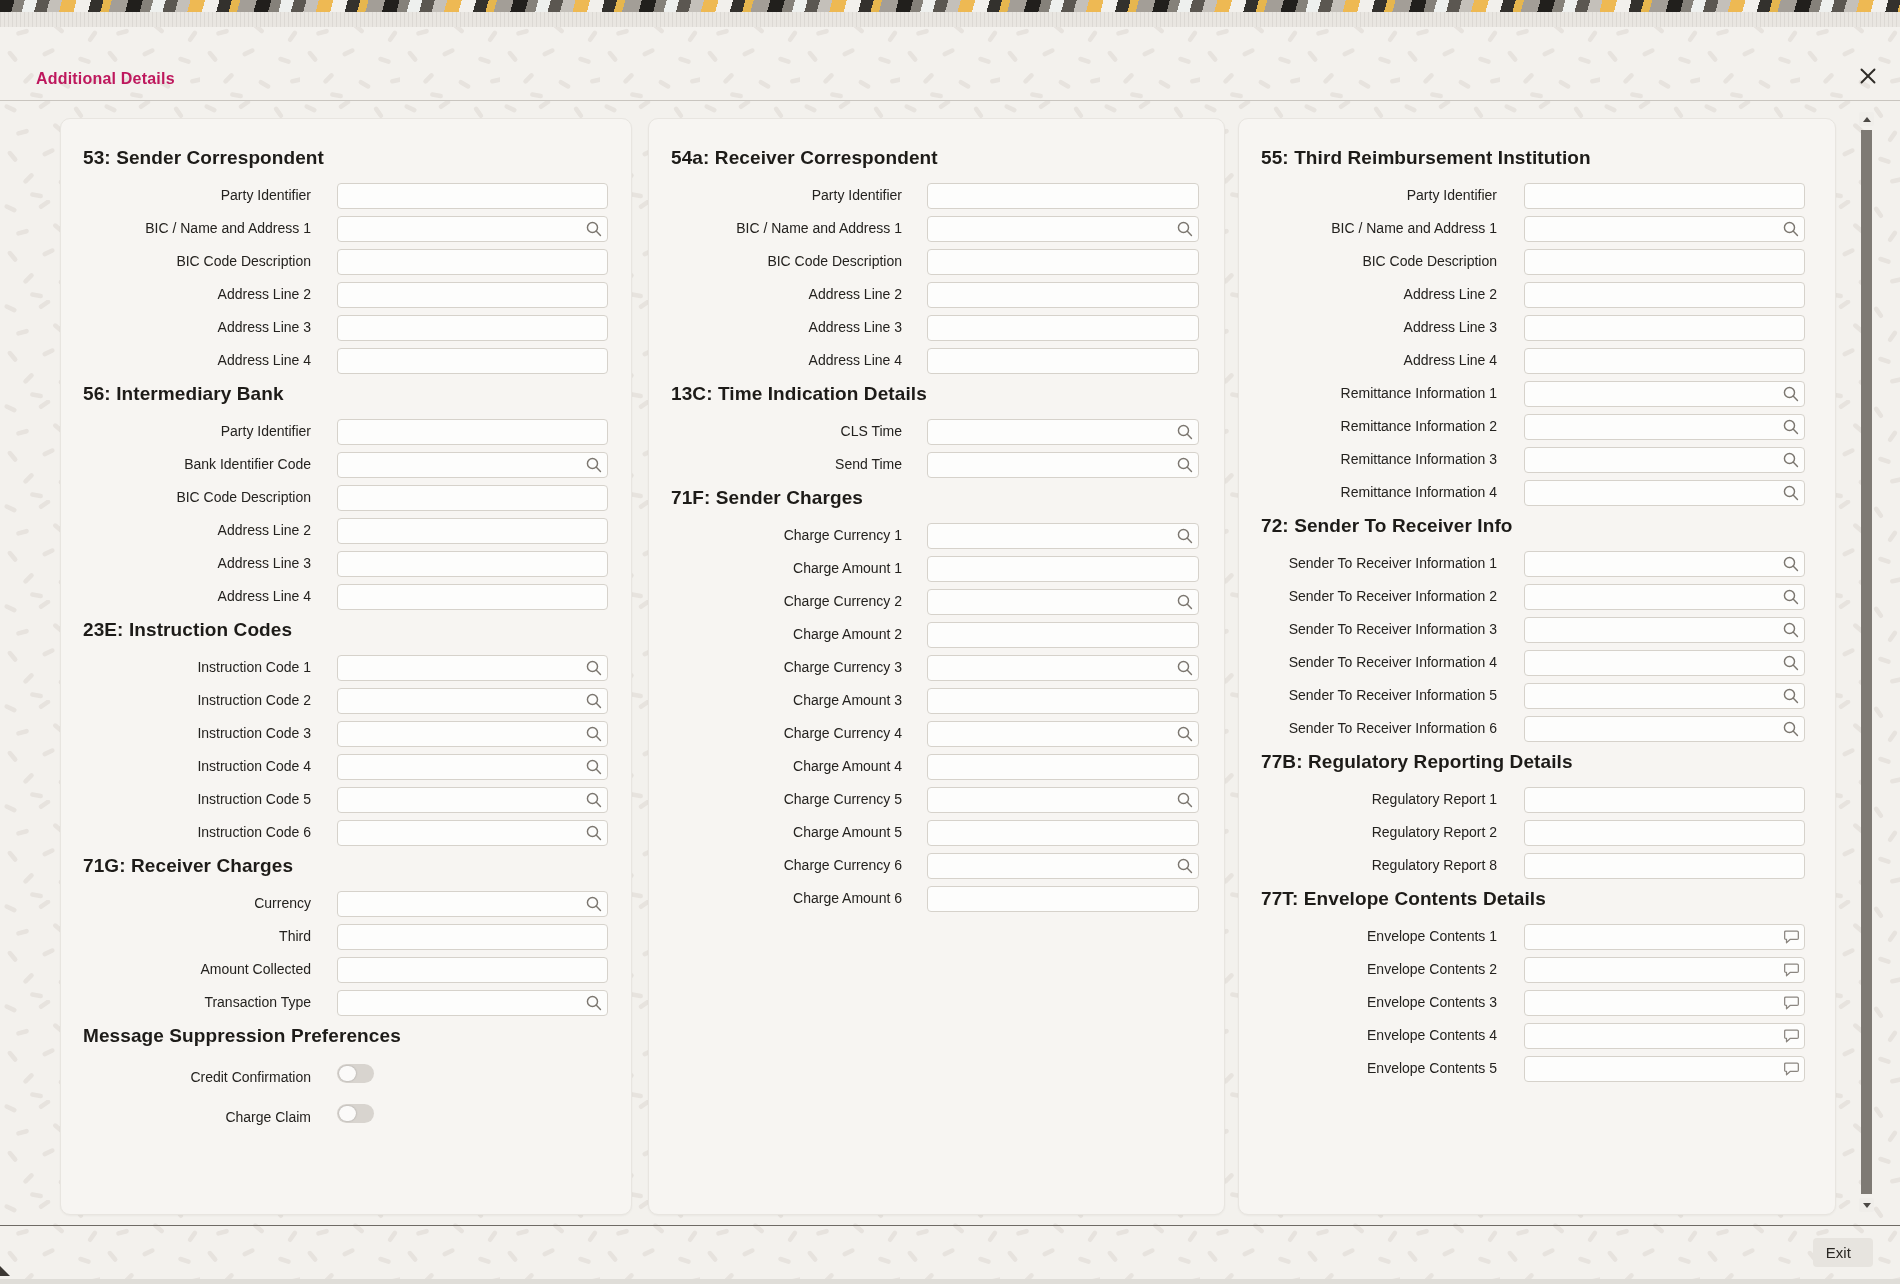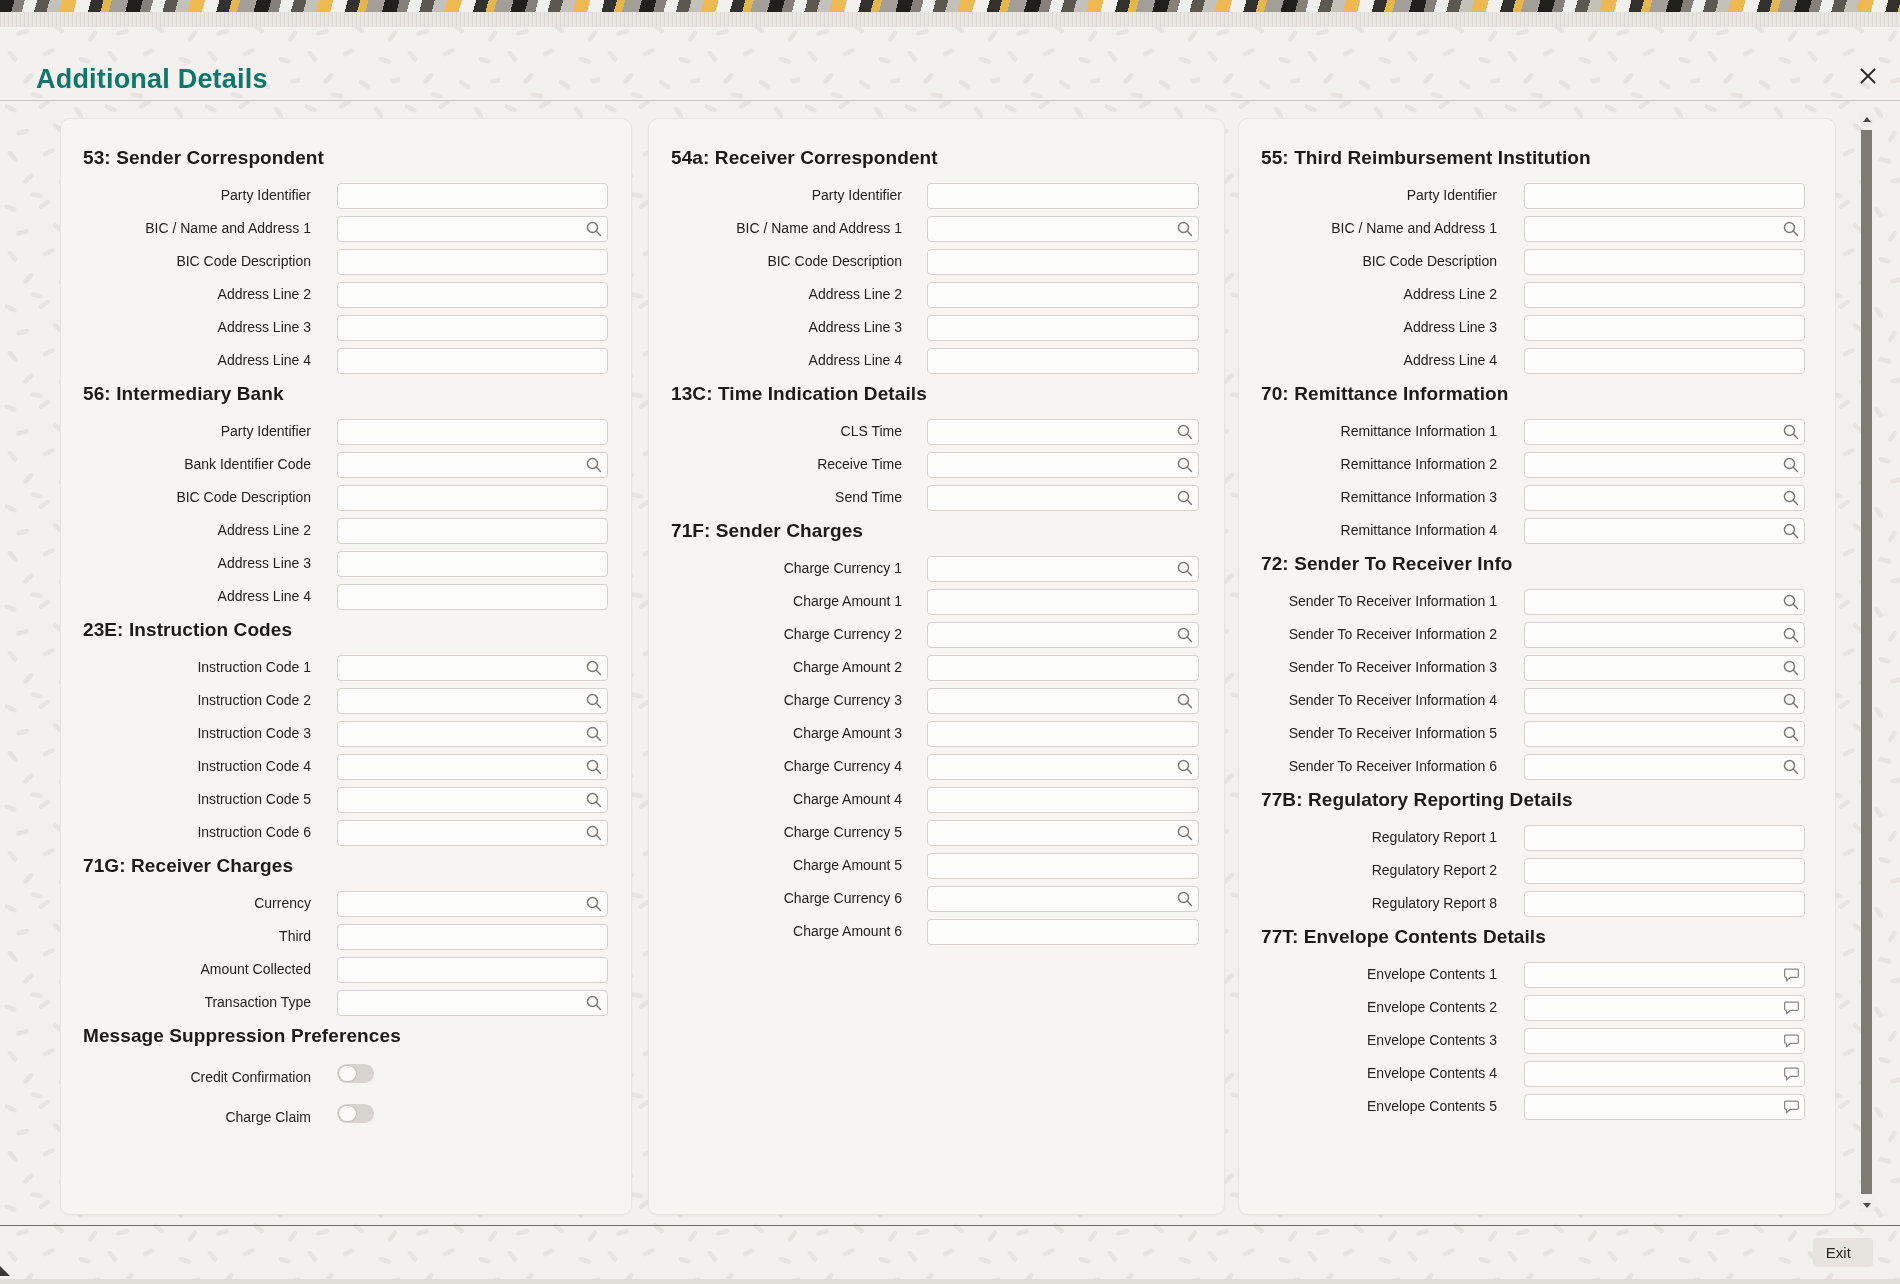--- a/index.html
+++ b/index.html
@@ -12,22 +12,22 @@
     background:repeating-linear-gradient(105deg,
       #211f1c 0 14px,#85817a 14px 24px,#eef0ee 24px 36px,#5b5751 36px 48px,
       #c4c0ba 48px 60px,#eeb953 60px 74px,#f2f0ec 74px 88px,#33312d 88px 100px,
       #e6b64e 100px 108px,#a39e97 108px 124px);}
   .sub-band{position:absolute;top:12px;left:0;right:0;height:15px;z-index:3;
     background:#e9e6e1;
     background-image:repeating-linear-gradient(90deg,rgba(110,105,98,.10) 0 1px,rgba(255,255,255,0) 1px 4px);}
 
   .dlg-header{position:absolute;top:27px;left:0;right:0;height:74px;z-index:2;
     border-bottom:1px solid #c9c5bf;}
-  .dlg-title{position:absolute;left:36px;bottom:5px;font-size:27px;font-weight:700;
-    color:#0f766e;letter-spacing:.2px;}
+  .dlg-title{position:absolute;left:36px;bottom:12px;font-size:16px;font-weight:700;
+    color:#be185d;letter-spacing:.2px;}
   .close-btn{position:absolute;right:16px;bottom:8px;width:32px;height:32px;
     display:flex;align-items:center;justify-content:center;cursor:pointer;border-radius:4px;}
 
   .panels{position:absolute;top:118px;left:60px;z-index:2;display:flex;}
   .panel{height:1097px;background:#f7f5f2;border:1px solid #e8e5e0;border-radius:10px;
     box-shadow:0 1px 2px rgba(60,55,48,.05);padding-top:22px;overflow:hidden;}
   .p0{width:572px;--lblw:250px;--gap:26px;--inpw:271px;}
   .p1{width:577px;margin-left:16px;--lblw:253px;--gap:25px;--inpw:272px;}
   .p2{width:598px;margin-left:13px;--lblw:258px;--gap:27px;--inpw:281px;}
 
@@ -423,33 +423,20 @@
       <span class="icon">
         <svg width="18" height="18" viewBox="0 0 20 20">
           <circle cx="8.3" cy="8.3" r="5.6" fill="none" stroke="#7b766f" stroke-width="1.6"></circle>
           <line x1="12.6" y1="12.6" x2="17.2" y2="17.2" stroke="#7b766f" stroke-width="1.6" stroke-linecap="round"></line>
         </svg>
       </span>
       
     </div>
   </div>
       <div class="row">
-    <label class="lbl">Receive Time</label>
-    <div class="ctrl">
-      <input class="inp" type="text" style="">
-      <span class="icon">
-        <svg width="18" height="18" viewBox="0 0 20 20">
-          <circle cx="8.3" cy="8.3" r="5.6" fill="none" stroke="#7b766f" stroke-width="1.6"></circle>
-          <line x1="12.6" y1="12.6" x2="17.2" y2="17.2" stroke="#7b766f" stroke-width="1.6" stroke-linecap="round"></line>
-        </svg>
-      </span>
-      
-    </div>
-  </div>
-      <div class="row">
     <label class="lbl">Send Time</label>
     <div class="ctrl">
       <input class="inp" type="text" style="">
       <span class="icon">
         <svg width="18" height="18" viewBox="0 0 20 20">
           <circle cx="8.3" cy="8.3" r="5.6" fill="none" stroke="#7b766f" stroke-width="1.6"></circle>
           <line x1="12.6" y1="12.6" x2="17.2" y2="17.2" stroke="#7b766f" stroke-width="1.6" stroke-linecap="round"></line>
         </svg>
       </span>
       
@@ -631,21 +618,20 @@
     </div>
   </div>
       <div class="row">
     <label class="lbl">Address Line 4</label>
     <div class="ctrl">
       <input class="inp" type="text" style="">
       
       
     </div>
   </div>
-      <h2 class="sec-h">70: Remittance Information</h2>
       <div class="row">
     <label class="lbl">Remittance Information 1</label>
     <div class="ctrl">
       <input class="inp" type="text" style="">
       <span class="icon">
         <svg width="18" height="18" viewBox="0 0 20 20">
           <circle cx="8.3" cy="8.3" r="5.6" fill="none" stroke="#7b766f" stroke-width="1.6"></circle>
           <line x1="12.6" y1="12.6" x2="17.2" y2="17.2" stroke="#7b766f" stroke-width="1.6" stroke-linecap="round"></line>
         </svg>
       </span>

